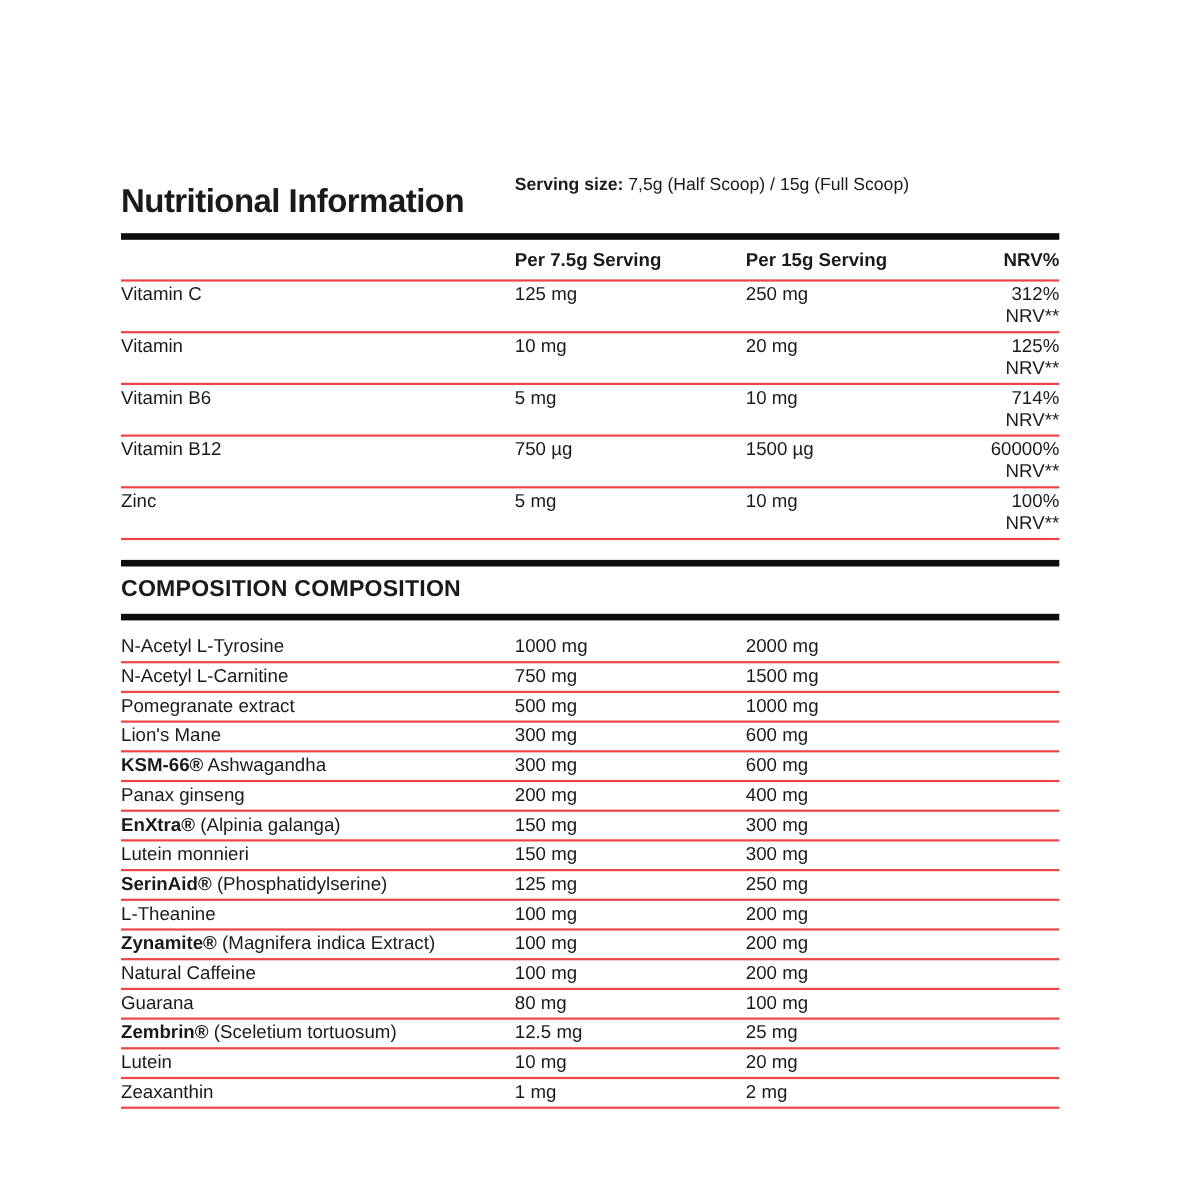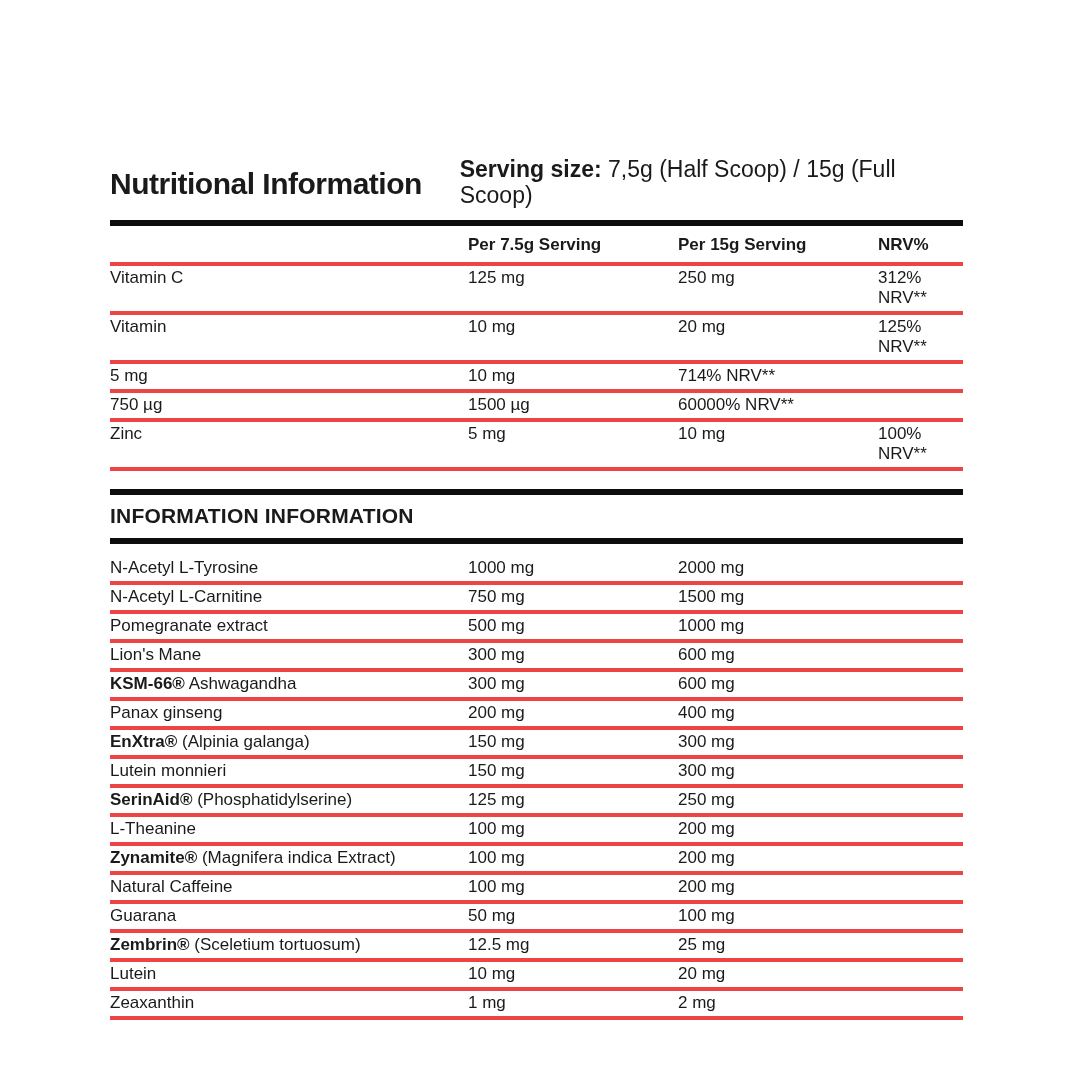--- a/index.html
+++ b/index.html
@@ -24,32 +24,32 @@
   }
   .top { display: flex; align-items: flex-start; }
   .title {
     width: 358px;
     font-size: 30px;
     font-weight: 700;
     letter-spacing: -0.5px;
     line-height: 1.05;
     margin: 12px 0 0 0;
   }
-  .serving-info { font-size: 23px; line-height: 26px; }
+  .serving-info { font-size: 16px; line-height: 26px; }
   .b { font-weight: 700; }
   .bar { height: 6px; background: #0d0d0d; }
   .bar-top { margin-top: 12px; }
   .row {
     display: grid;
     grid-template-columns: 358px 210px 200px 1fr;
-    border-bottom: 4px solid #ef4444;
+    border-bottom: 2px solid #ef4444;
   }
   .c { font-size: 17px; line-height: 20px; padding: 2px 0 3px; }
   .thead .c { font-weight: 700; padding: 9px 0 7px; }
-  .nrv { }
+  .nrv { text-align: right; }
   .comp-head-wrap { margin-top: 18px; }
   .section-heading {
     font-size: 21px;
     font-weight: 700;
     letter-spacing: 0.2px;
     margin: 0;
     padding: 9px 0 10px 0;
   }
   .comp-table { margin-top: 12px; }
 </style>
@@ -82,40 +82,42 @@
         <div class="c">250 mg</div>
         <div class="c nrv">312% NRV**</div>
       </div>
       <div class="row">
         <div class="c name">Vitamin</div>
         <div class="c">10 mg</div>
         <div class="c">20 mg</div>
         <div class="c nrv">125% NRV**</div>
       </div>
       <div class="row">
+        <div class="c name">Vitamin B6</div>
         <div class="c">5 mg</div>
         <div class="c">10 mg</div>
         <div class="c nrv">714% NRV**</div>
       </div>
       <div class="row">
+        <div class="c name">Vitamin B12</div>
         <div class="c">750 µg</div>
         <div class="c">1500 µg</div>
         <div class="c nrv">60000% NRV**</div>
       </div>
       <div class="row">
         <div class="c name">Zinc</div>
         <div class="c">5 mg</div>
         <div class="c">10 mg</div>
         <div class="c nrv">100% NRV**</div>
       </div>
     </div>
 
     <div class="comp-head-wrap">
       <div class="bar"></div>
-      <h2 class="section-heading">INFORMATION INFORMATION</h2>
+      <h2 class="section-heading">COMPOSITION COMPOSITION</h2>
       <div class="bar"></div>
     </div>
 
     <div class="comp-table">
       <div class="row">
         <div class="c name"><span class="b"></span><span>N-Acetyl L-Tyrosine</span></div>
         <div class="c">1000 mg</div>
         <div class="c">2000 mg</div>
         <div class="c nrv"></div>
       </div>
@@ -180,21 +182,21 @@
         <div class="c nrv"></div>
       </div>
       <div class="row">
         <div class="c name"><span class="b"></span><span>Natural Caffeine</span></div>
         <div class="c">100 mg</div>
         <div class="c">200 mg</div>
         <div class="c nrv"></div>
       </div>
       <div class="row">
         <div class="c name"><span class="b"></span><span>Guarana</span></div>
-        <div class="c">50 mg</div>
+        <div class="c">80 mg</div>
         <div class="c">100 mg</div>
         <div class="c nrv"></div>
       </div>
       <div class="row">
         <div class="c name"><span class="b">Zembrin®</span><span> (Sceletium tortuosum)</span></div>
         <div class="c">12.5 mg</div>
         <div class="c">25 mg</div>
         <div class="c nrv"></div>
       </div>
       <div class="row">

